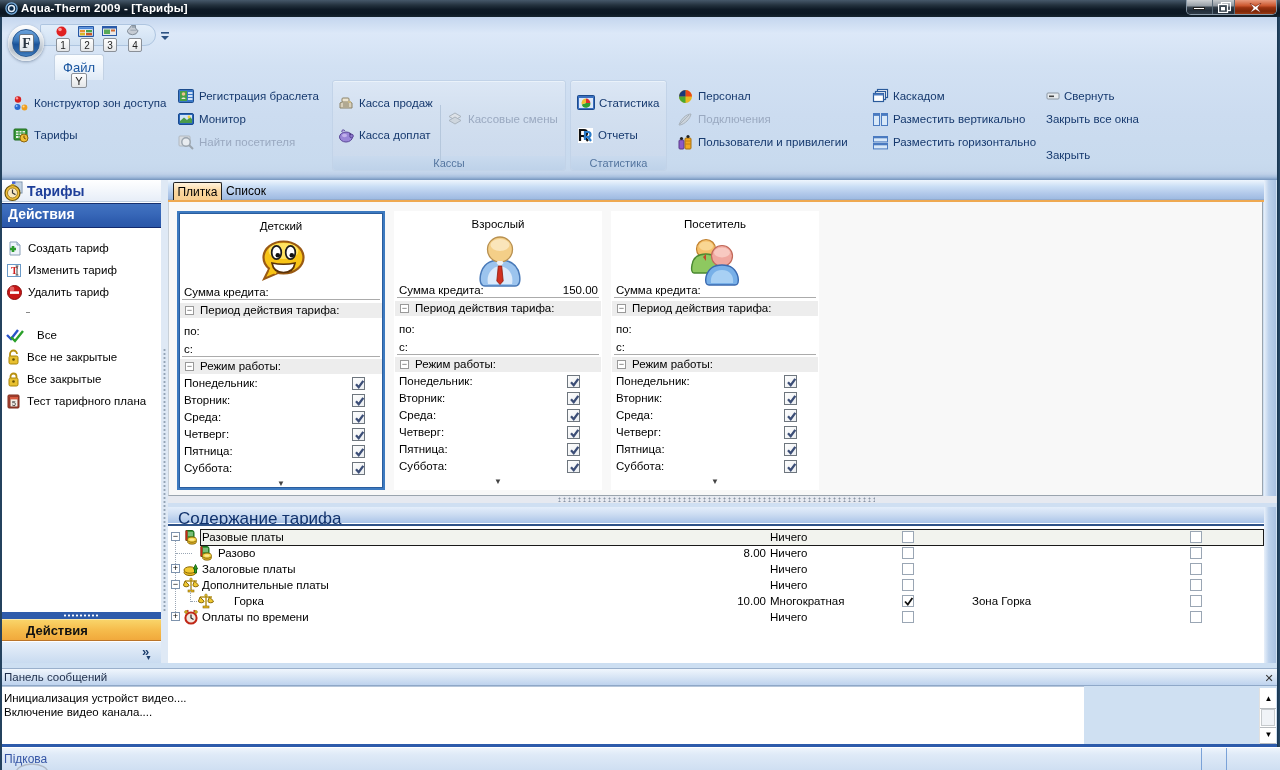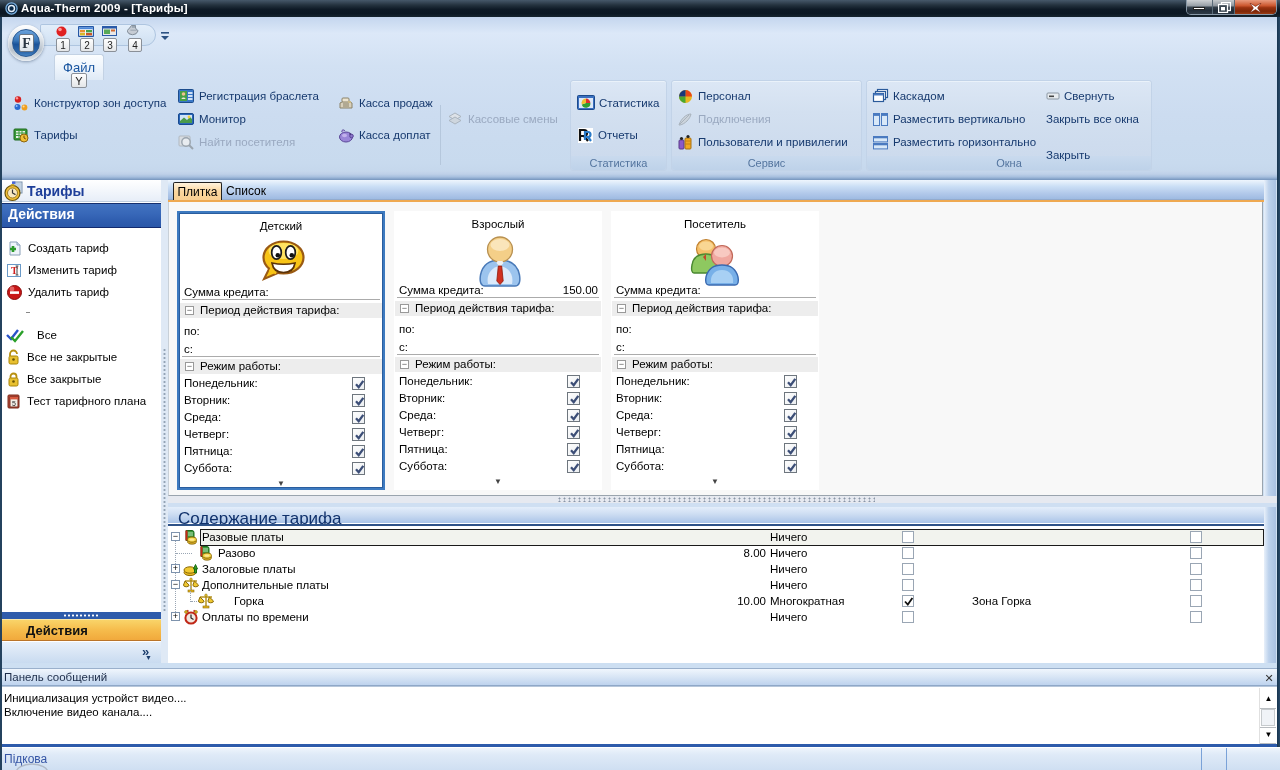--- a/index.html
+++ b/index.html
@@ -121,21 +121,21 @@
 .tcb1 { position:absolute; left:734px; top:2px; width:12px; height:12px; border:1px solid #9aa6b4; background:#fff; }
 .tcb2 { position:absolute; left:1022px; top:2px; width:12px; height:12px; border:1px solid #9aa6b4; background:#fff; }
 #tsel { position:absolute; left:32px; top:3px; width:1064px; height:17px; border:1px solid #1a1a1a; background:#f2f3ee; }
 
 #msg-gap { left:0; top:663px; width:1280px; height:5px; background:#cddff2; }
 #msghead { left:0; top:668px; width:1277px; height:18px;
   background:linear-gradient(180deg,#f0f6fd 0%,#d8e5f5 50%,#bed3ee 100%);
   border-top:1px solid #9ab0cc; border-bottom:1px solid #8fa8c8; }
 #msghead-text { left:4px; top:2px; font-size:11.5px; color:#1c2c49; }
 #msgclose { left:1262px; top:2px; width:14px; height:14px; font-size:11px; color:#333; text-align:center; line-height:14px; }
-#msgbody { left:0; top:686px; width:1277px; height:58px; background:#fff; border-top:1px solid #b6c6da; }
+#msgbody { left:0; top:686px; width:1084px; height:58px; background:#fff; border-top:1px solid #b6c6da; }
 .msgline { position:absolute; left:4px; font-size:11.5px; color:#000; }
 #msg-sb { left:1259px; top:1px; width:17px; height:56px; background:#fff; border-left:1px solid #e0e0e0; }
 .sbtn { position:absolute; left:0; width:17px; text-align:center; font-size:8px; color:#000; }
 .sbline { position:absolute; left:0; width:16px; height:1px; background:#b8bcc0; }
 .sbthumb { position:absolute; left:1px; top:21px; width:14px; height:17px; background:#f0f3f7; border:1px solid #c6cacd; }
 #msg-blueline { left:0; top:744px; width:1277px; height:3px; background:#2d5bab; }
 
 #statusbar { left:0; top:747px; width:1280px; height:23px;
   background:linear-gradient(180deg,#eef4fc 0%,#dfeaf7 30%,#cfdff2 100%); border-top:1px solid #fff; }
 #status-text { left:4px; top:4px; font-size:12px; color:#3555a5; }
@@ -206,28 +206,25 @@
   <div class="keytip qtip abs" style="left:80px;">2</div>
   <div class="keytip qtip abs" style="left:103px;">3</div>
   <div class="keytip qtip abs" style="left:128px;">4</div>
   <svg class="abs" id="qat-drop" viewBox="0 0 11 10">
       <rect x="1" y="1" width="8" height="1.6" fill="#2c5283"></rect>
       <path d="M1 5 L9 5 L5 9 Z" fill="#2c5283"></path>
     </svg>
   <div class="abs" id="file-tab">Файл</div>
   <div class="keytip abs" id="ytip">Y</div>
 
+  <div class="rgroup" style="left:332px;width:234px;">
+      <div class="rlabel">Кассы</div>
+    </div>
   <div class="rgroup" style="left:570px;width:97px;">
       <div class="rlabel">Статистика</div>
-    </div>
-  <div class="rgroup" style="left:671px;width:191px;">
-      <div class="rlabel">Сервис</div>
-    </div>
-  <div class="rgroup" style="left:866px;width:286px;">
-      <div class="rlabel">Окна</div>
     </div>
 
   <div class="rbtn" style="left:13px;top:75px;">
     <svg width="17" height="17" viewBox="0 0 17 17">
         <circle cx="5" cy="4.5" r="3.2" fill="#d62020"></circle>
         <circle cx="4" cy="3.3" r="1.2" fill="#ff9898"></circle>
         <circle cx="4.5" cy="12" r="3" fill="#2a6ad0"></circle>
         <circle cx="3.6" cy="11" r="1" fill="#9cc2f8"></circle>
         <circle cx="11.5" cy="12.5" r="2.9" fill="#f0a020"></circle>
         <circle cx="10.6" cy="11.5" r="1" fill="#ffd898"></circle>

